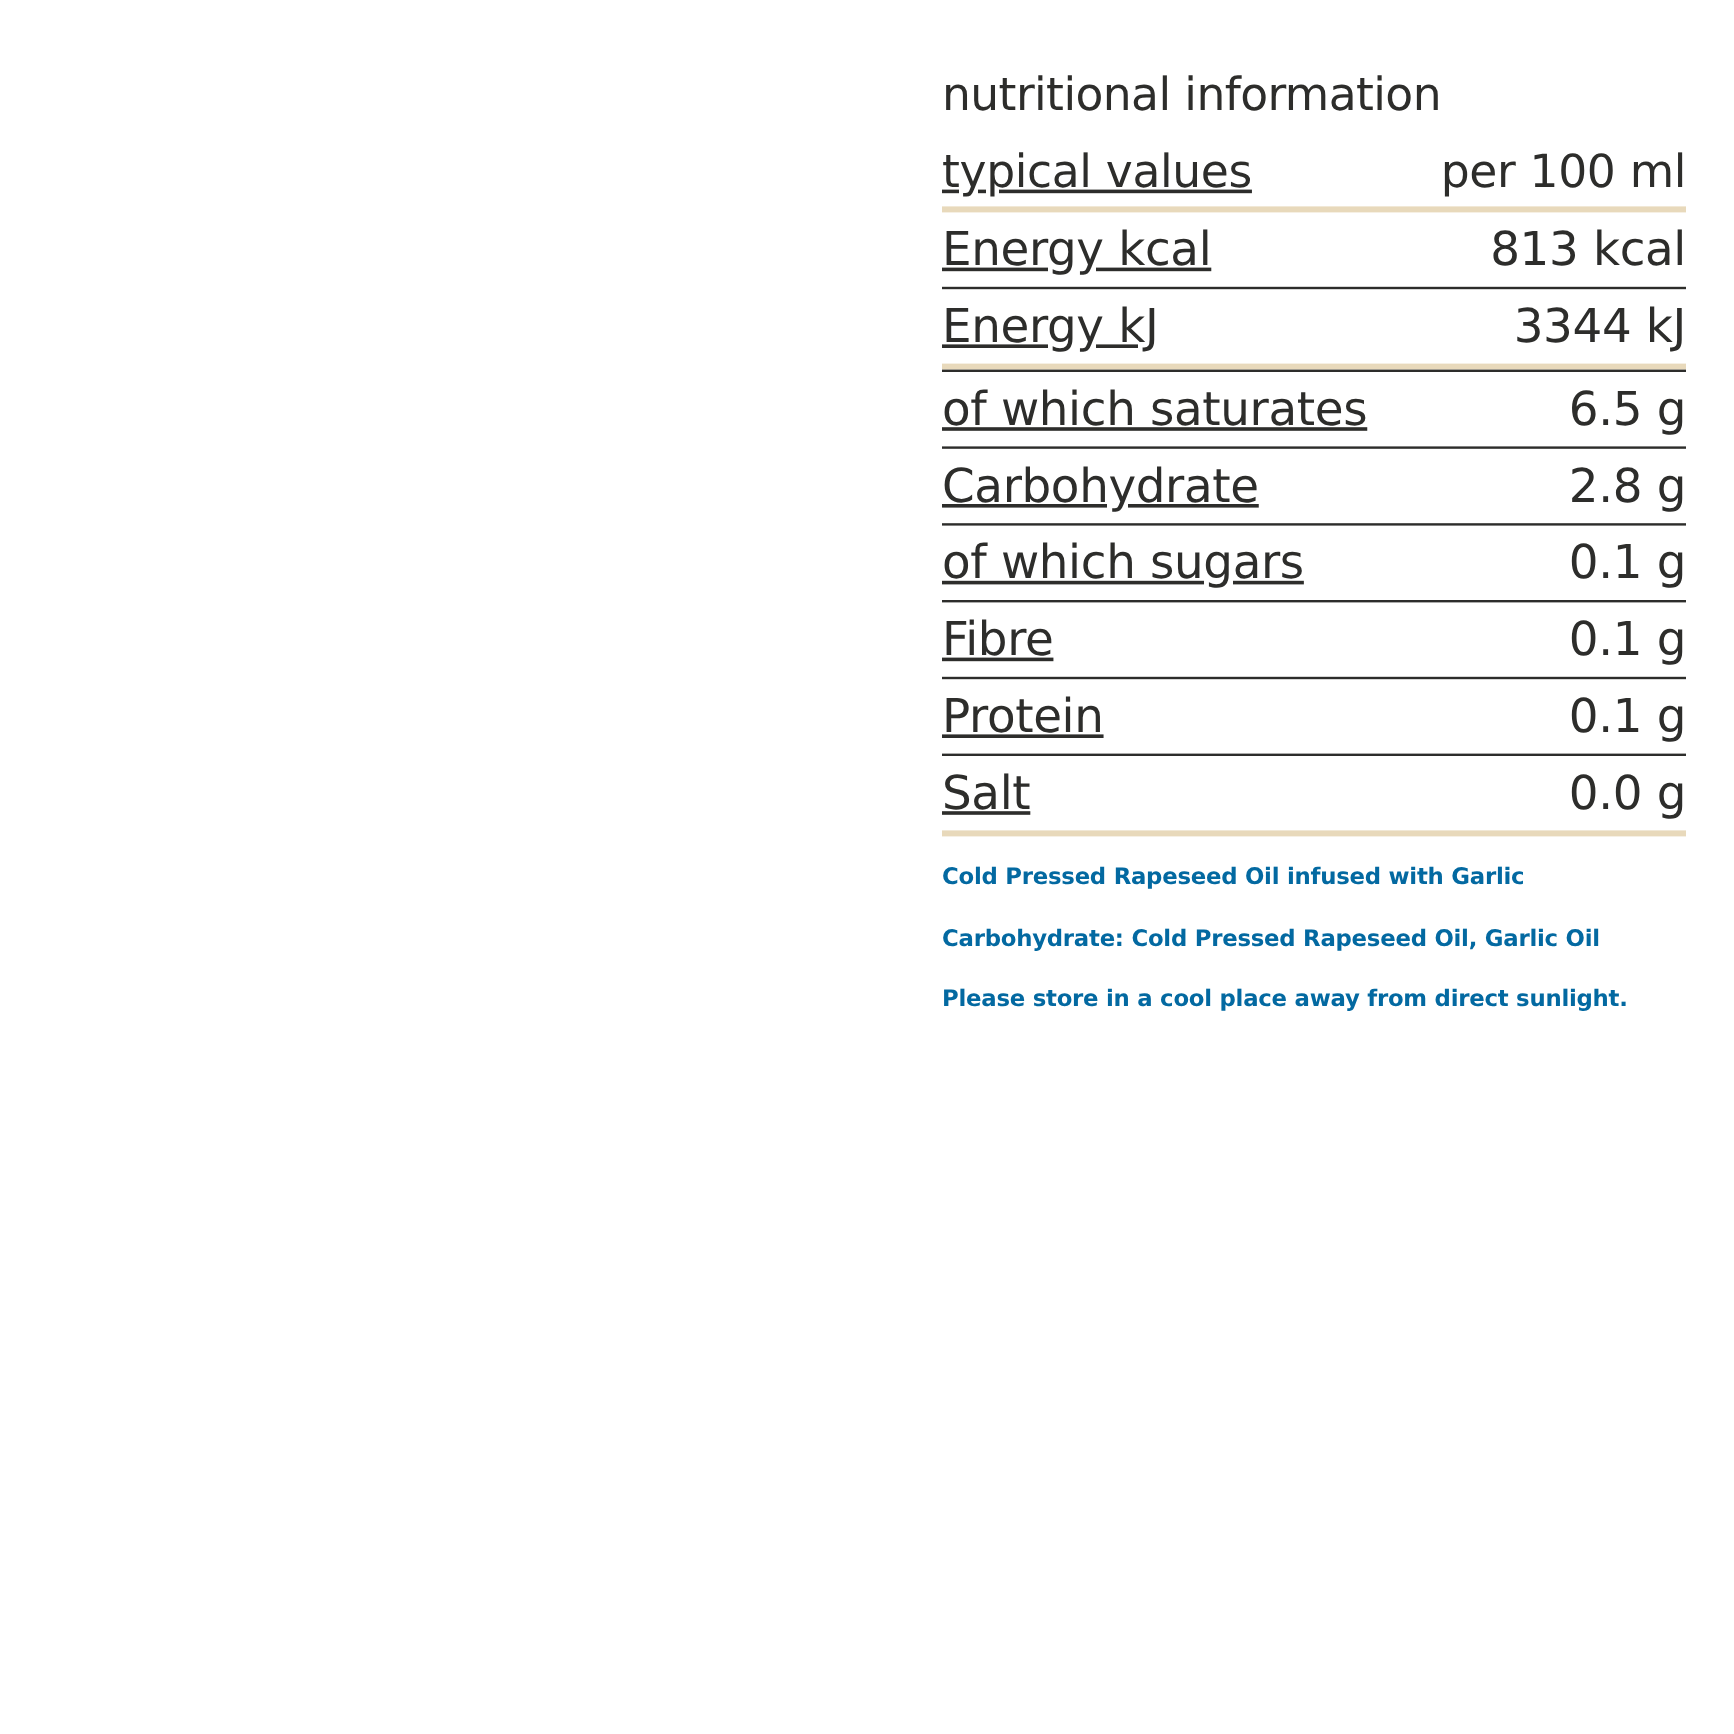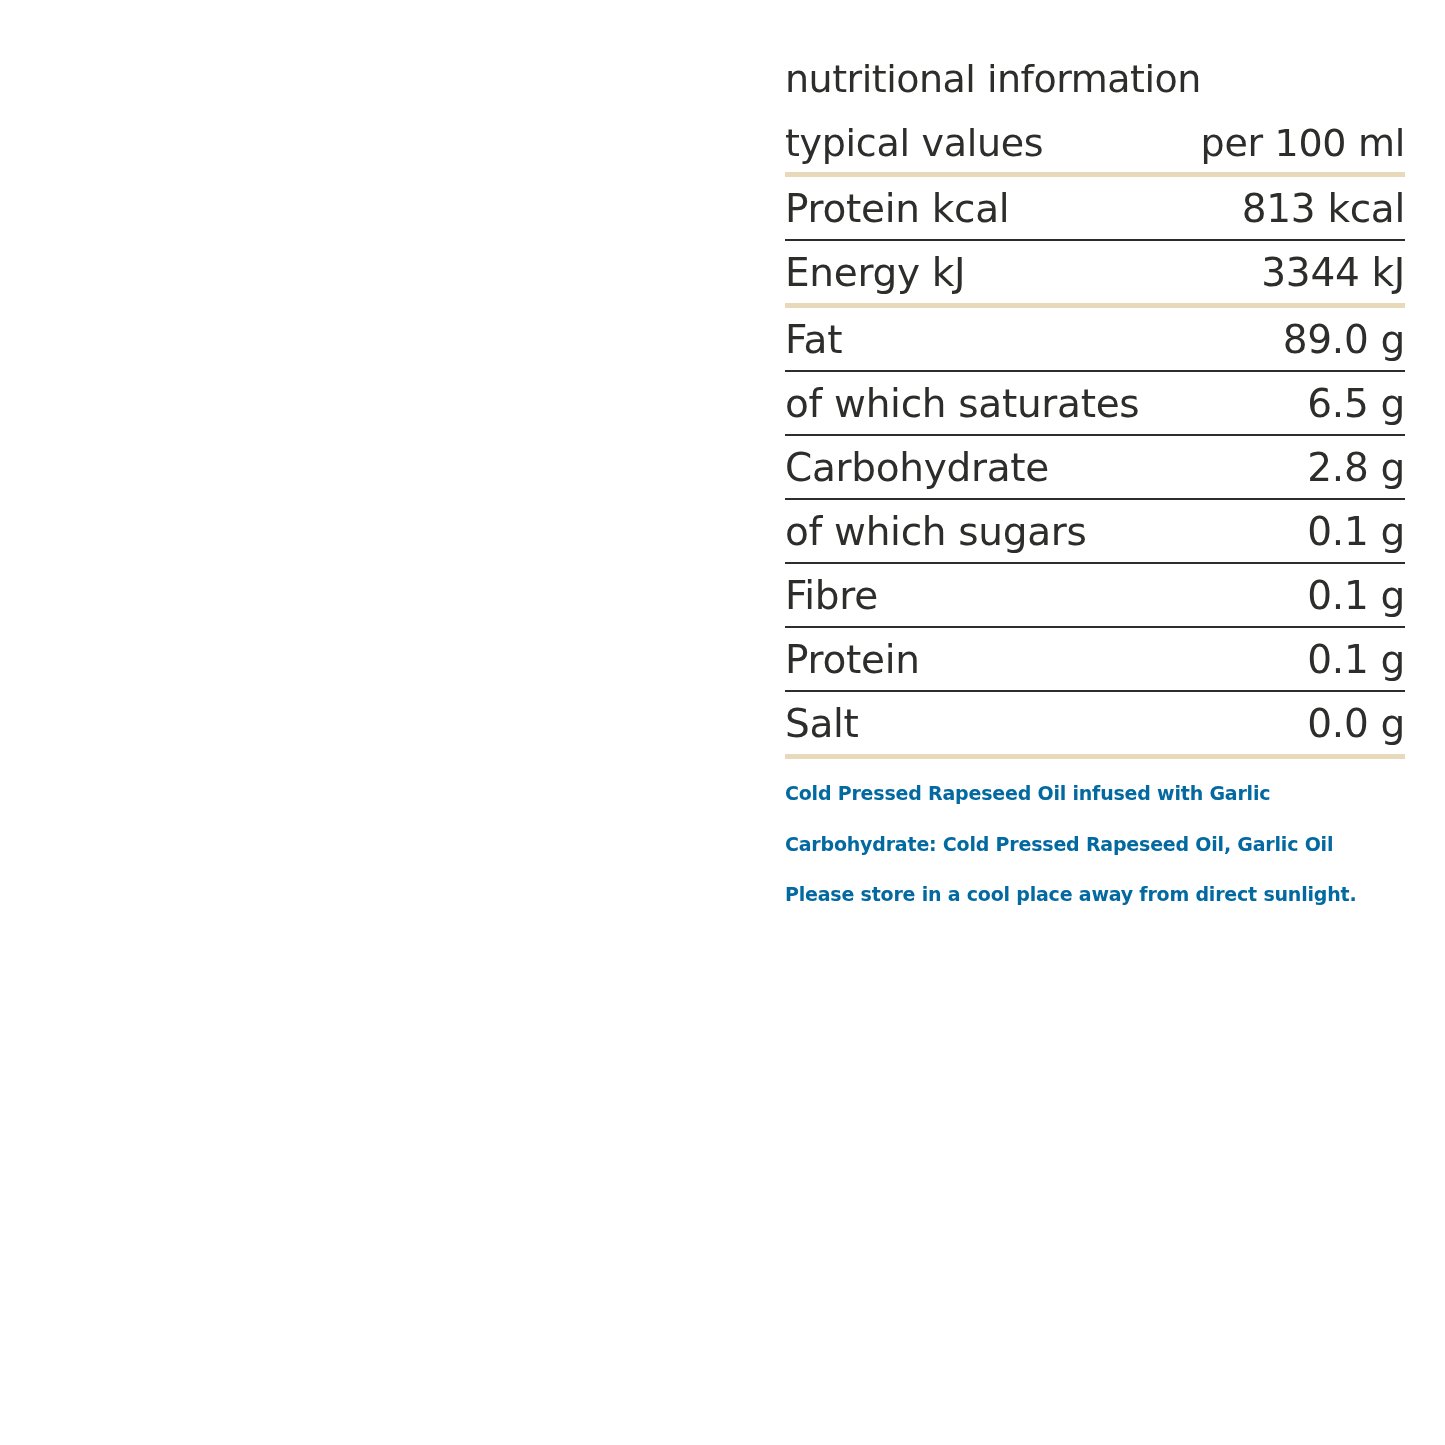--- a/index.html
+++ b/index.html
@@ -35,21 +35,21 @@
   .row {
     display: flex;
     justify-content: space-between;
     align-items: baseline;
     color: #2d2d2b;
     font-size: 39px;
     line-height: 1.0;
     padding: 12px 0 11px 0;
     letter-spacing: -0.3px;
   }
-  .row .label { text-align: right; }
+  .row .label { text-align: right; text-decoration: underline; }
   .row .value { white-space: nowrap; }
 
   .row.header {
     font-size: 38px;
     padding-bottom: 10px;
     padding-top: 0;
   }
   .rule-thick {
     height: 5px;
     background: #e8d9bb;
@@ -84,35 +84,31 @@
     <div class="nutri-title">nutritional information</div>
 
     <div class="row header">
       <span class="label">typical values</span>
       <span class="value">per 100 ml</span>
     </div>
 
     <div class="rule-thick"></div>
 
     <div class="row">
-      <span class="label">Protein kcal</span>
+      <span class="label">Energy kcal</span>
       <span class="value">813 kcal</span>
     </div>
     <div class="rule-thin"></div>
 
     <div class="row">
       <span class="label">Energy kJ</span>
       <span class="value">3344 kJ</span>
     </div>
     <div class="rule-thick"></div>
 
-    <div class="row">
-      <span class="label">Fat</span>
-      <span class="value">89.0 g</span>
-    </div>
     <div class="rule-thin"></div>
 
     <div class="row">
       <span class="label">of which saturates</span>
       <span class="value">6.5 g</span>
     </div>
     <div class="rule-thin"></div>
 
     <div class="row">
       <span class="label">Carbohydrate</span>

